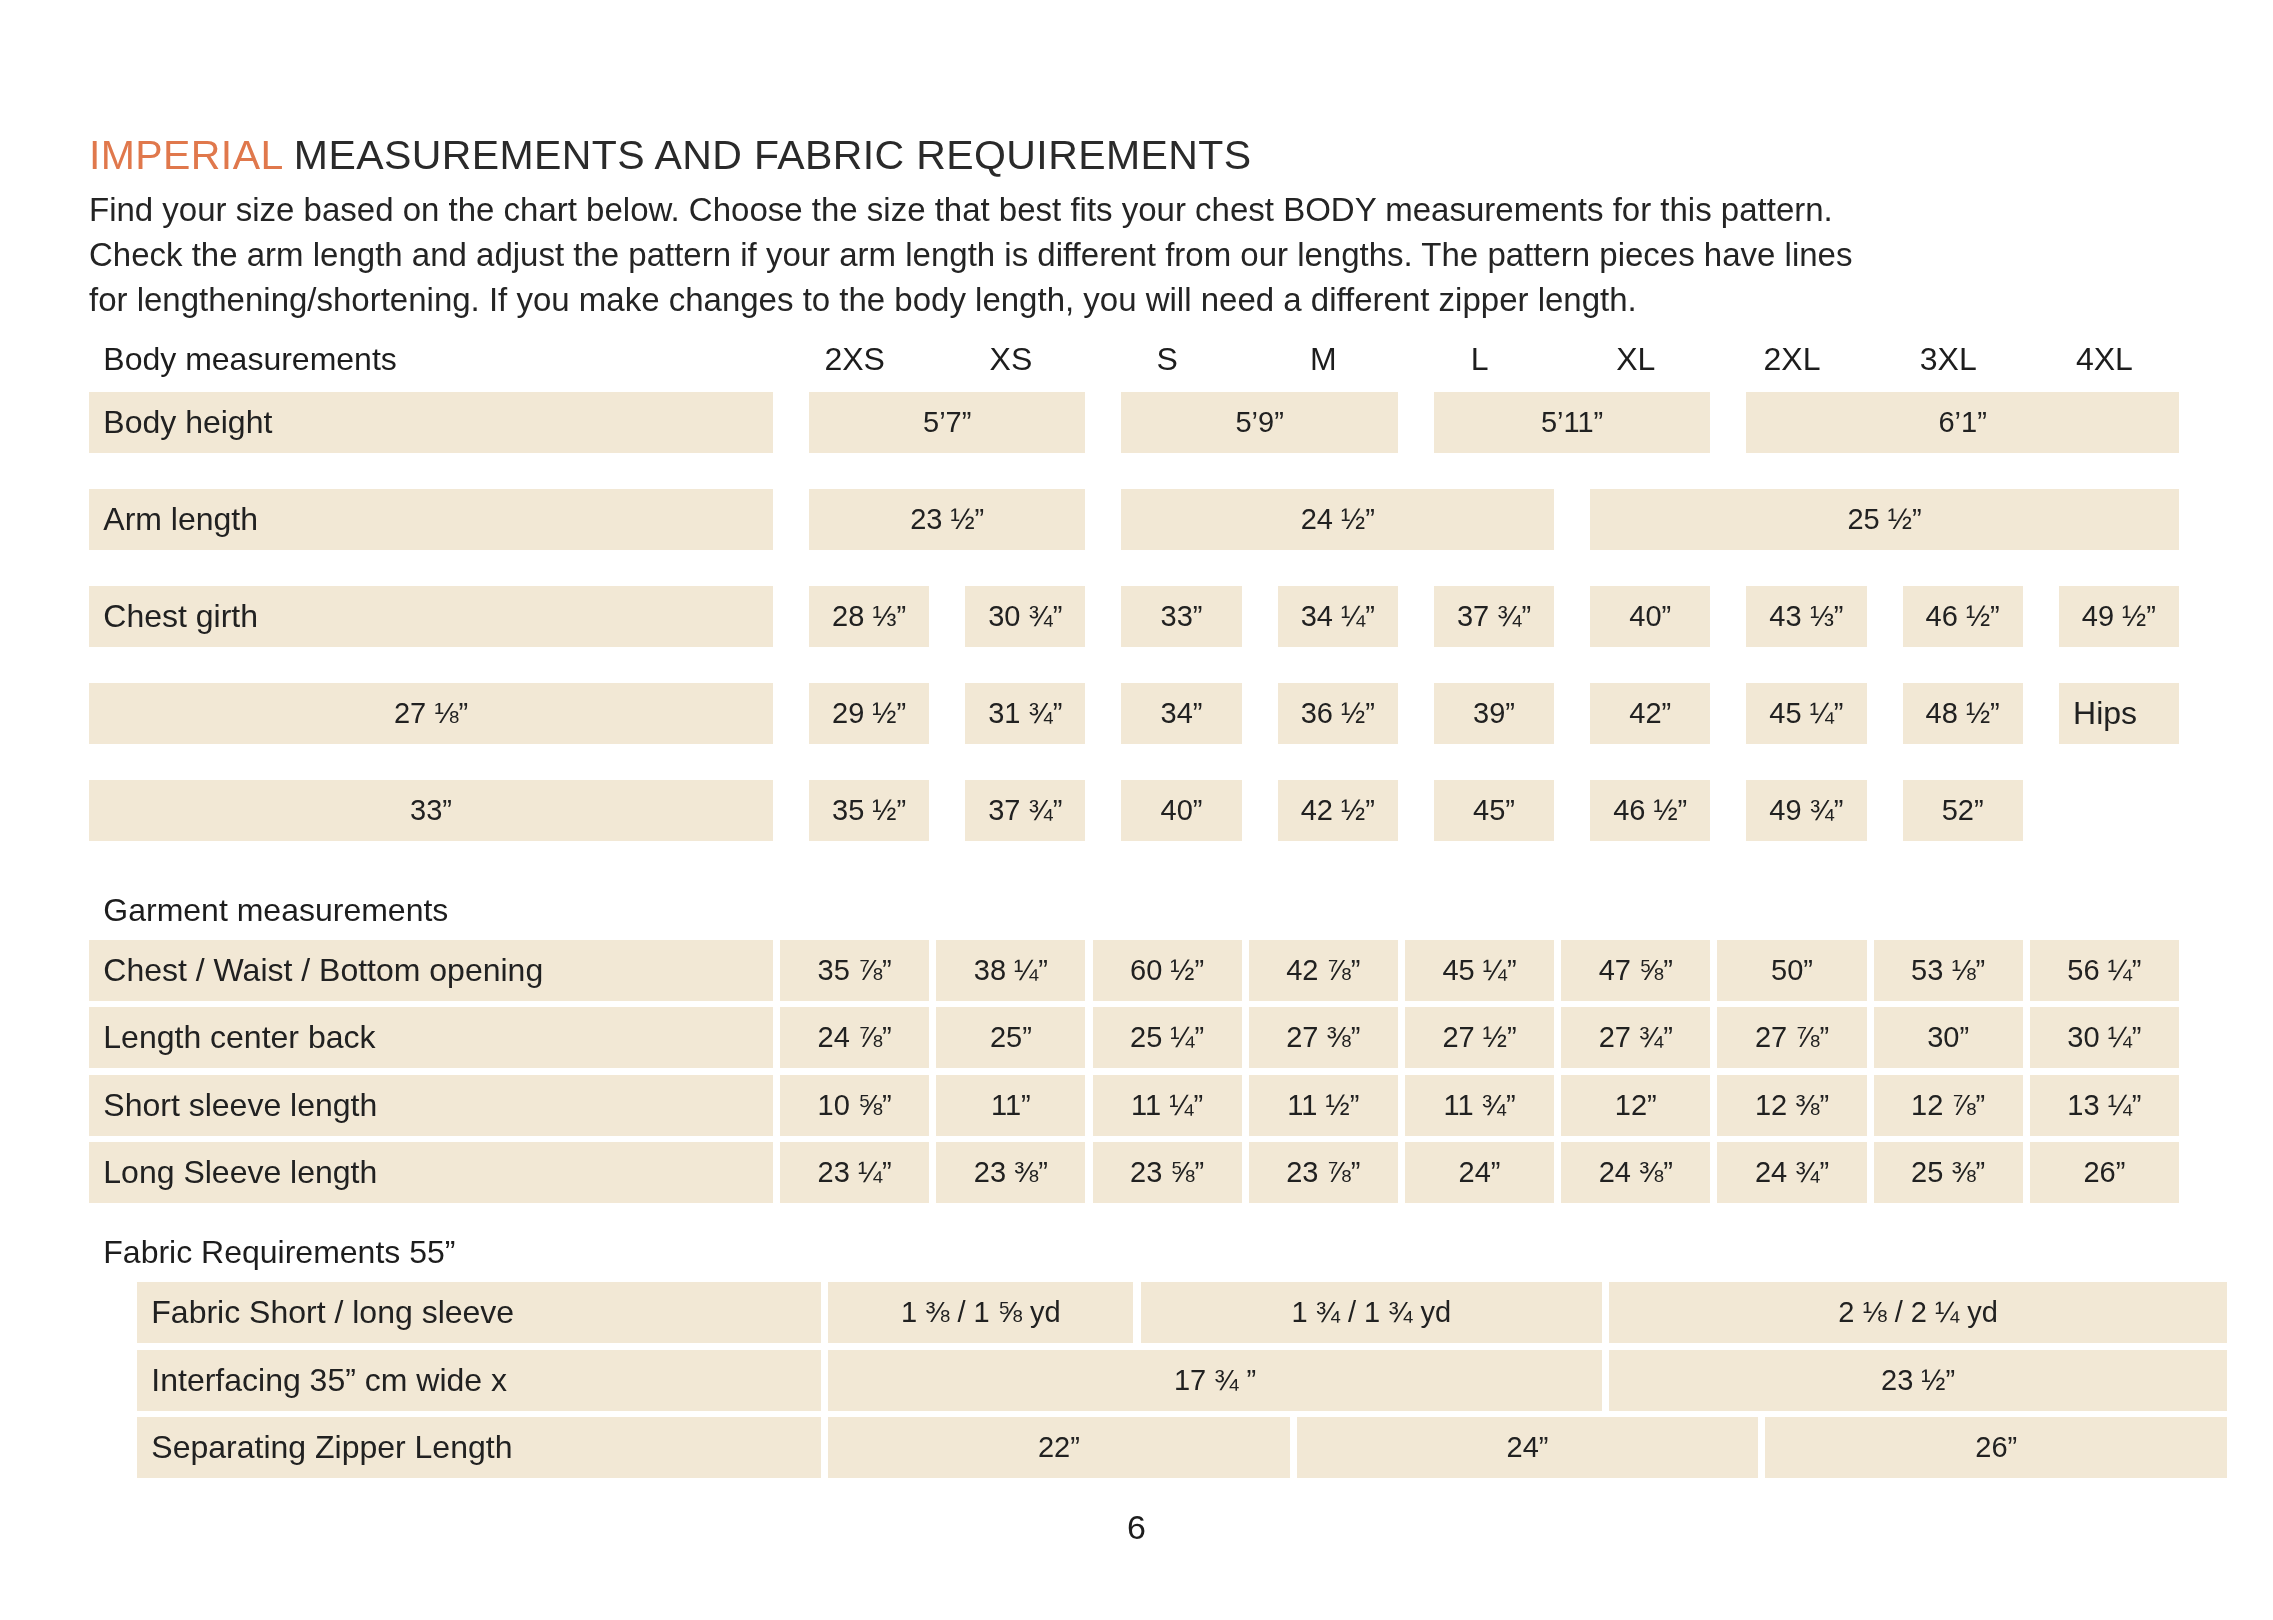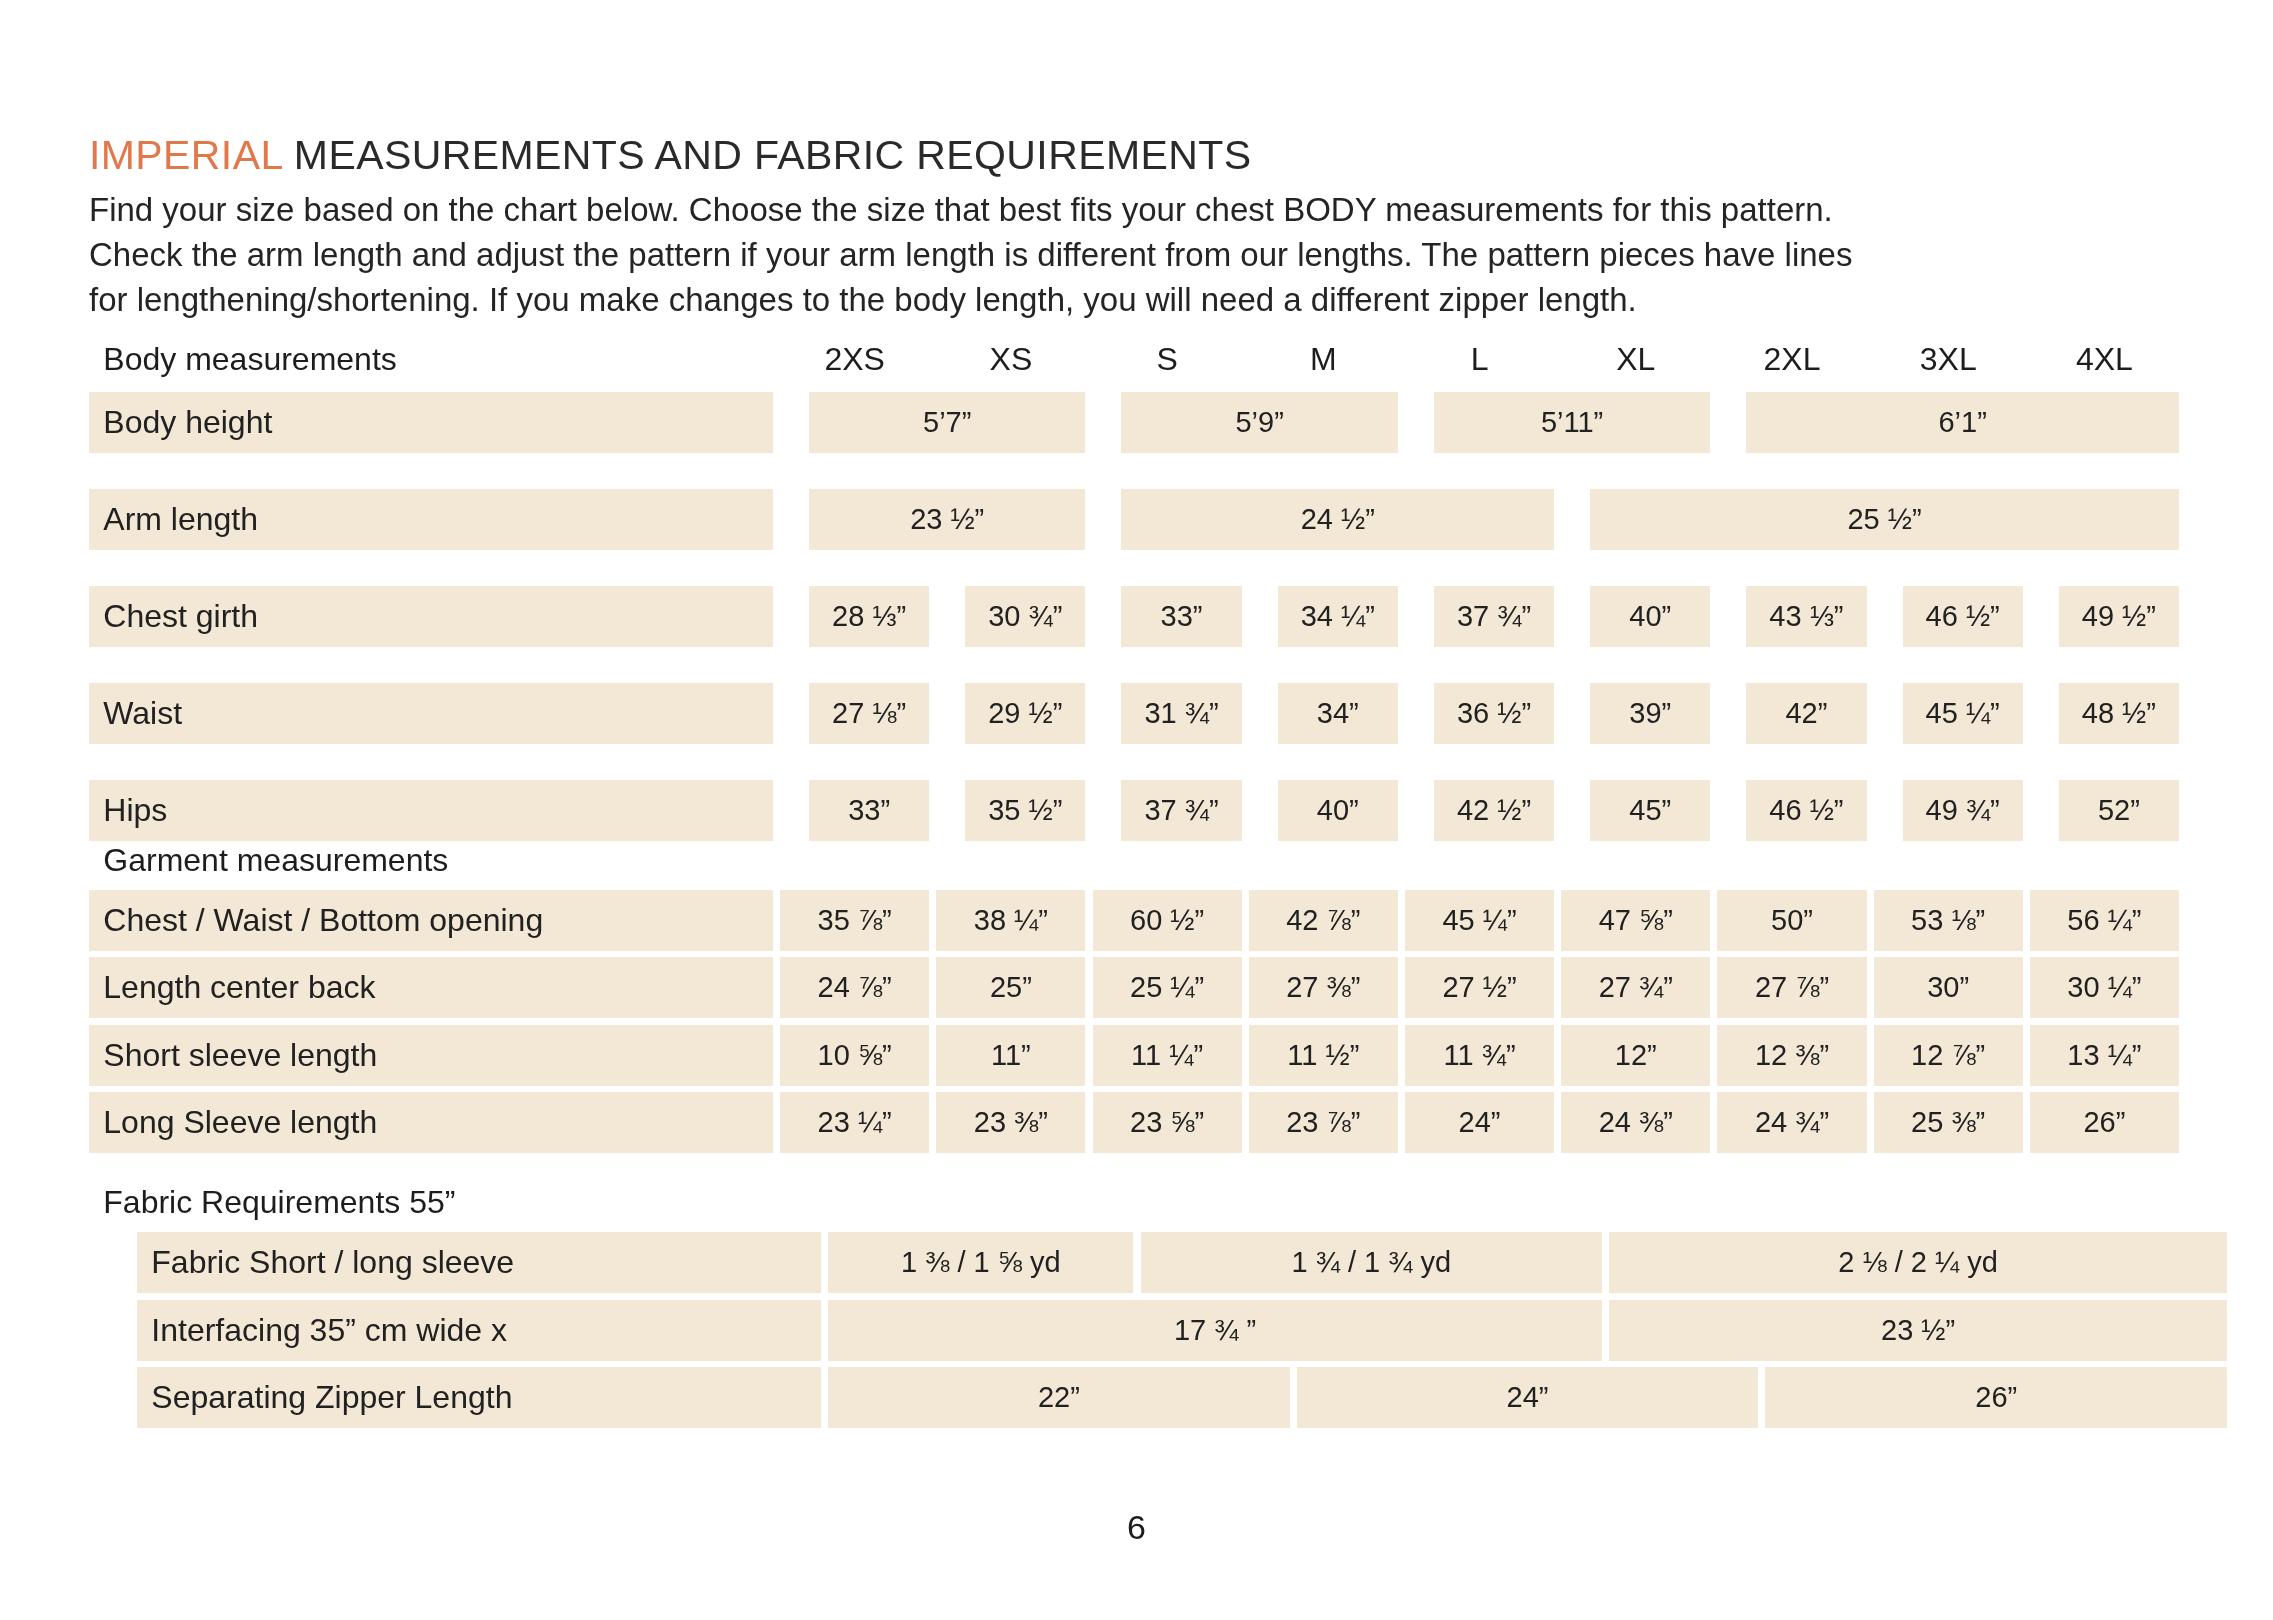--- a/index.html
+++ b/index.html
@@ -51,21 +51,21 @@
     display:flex; align-items:center; justify-content:center;
     font-size:32px; color:#1d1d1d;
   }
 
   .section-heading {
     font-size:32px;
     line-height:39px;
     padding-left:14.3px;
     color:#1d1d1d;
   }
-  .sh-1 { }
+  .sh-1 { margin-top:50px; }
   .sh-2 { margin-top:30px; }
 
   .section-grid { grid-auto-rows:61px; }
   .sg-0 { margin-top:12.5px;gap:36px; }
   .sg-1 { margin-top:10.7px; }
   .sg-2 { margin-top:10.7px;padding-left:48px; }
 
   .cell {
     background:#f2e8d5;
     display:flex; align-items:center; justify-content:center;
@@ -128,21 +128,20 @@
           <div class="cell label-cell">Chest girth</div>
           <div class="cell">28 ⅓”</div>
           <div class="cell">30 ¾”</div>
           <div class="cell">33”</div>
           <div class="cell">34 ¼”</div>
           <div class="cell">37 ¾”</div>
           <div class="cell">40”</div>
           <div class="cell">43 ⅓”</div>
           <div class="cell">46 ½”</div>
           <div class="cell">49 ½”</div>
-          <div class="cell label-cell">Waist</div>
           <div class="cell">27 ⅛”</div>
           <div class="cell">29 ½”</div>
           <div class="cell">31 ¾”</div>
           <div class="cell">34”</div>
           <div class="cell">36 ½”</div>
           <div class="cell">39”</div>
           <div class="cell">42”</div>
           <div class="cell">45 ¼”</div>
           <div class="cell">48 ½”</div>
           <div class="cell label-cell">Hips</div>

